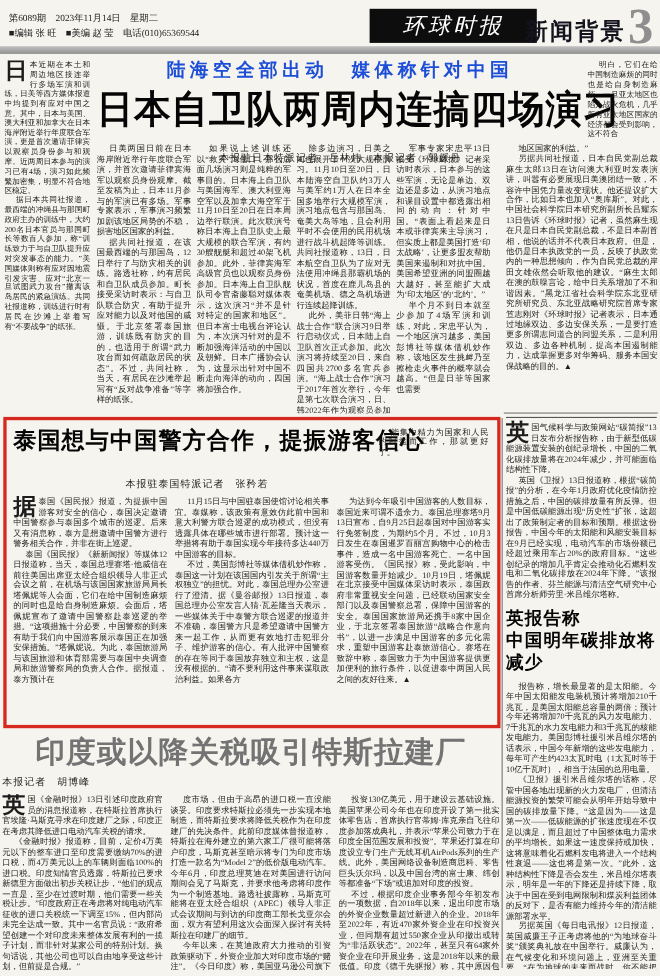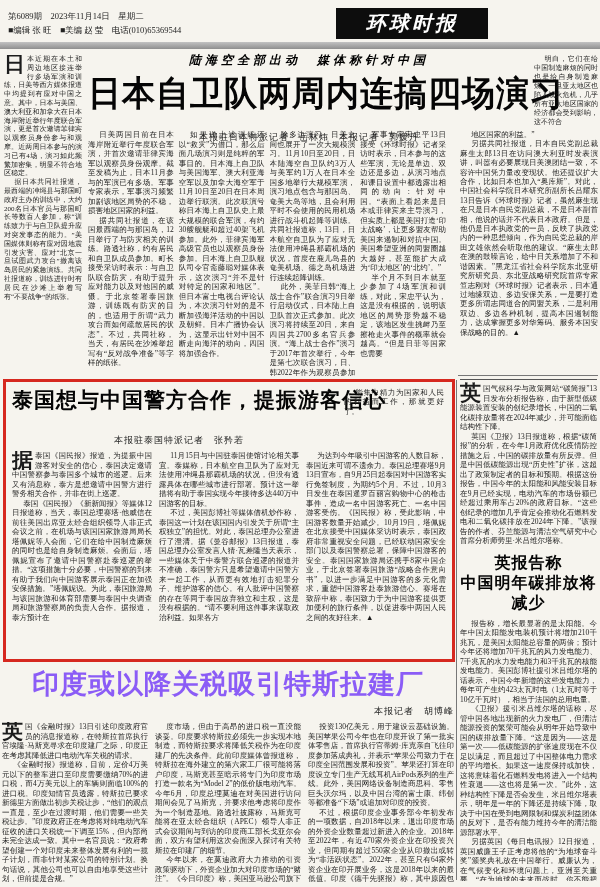--- a/index.html
+++ b/index.html
@@ -9,38 +9,38 @@
     background:#f6f4ee;
     color:#1c1c1c;
     font-family:"Liberation Serif","DejaVu Serif",serif;
     overflow:hidden;
   }
   
   .hdr { position:absolute; top:0; left:0; width:600px; height:48px;border-radius:22px; }
   .hdr-left { position:absolute; left:8px; top:9px; width:300px; font-size:8.5px; line-height:14px; color:#222; }
   .masthead { position:absolute; left:336px; top:8px; width:152px; height:31px; background:#0d0d0d;
               display:flex; align-items:center; justify-content:center; }
-  .masthead span { color:#fff; font-weight:bold; font-style:italic; font-size:20px; letter-spacing:3px; }
+  .masthead span { color:#fff; font-weight:normal; font-style:italic; font-size:20px; letter-spacing:3px; }
   .section { position:absolute; right:6px; top:2px; display:flex; align-items:flex-start; }
   .section .sec-label { font-size:21px; font-weight:bold; color:#14141f; letter-spacing:2px; margin-top:12px; }
   .section .sec-num { font-size:46px; font-weight:bold; color:#8f8f8f; line-height:44px; margin-left:2px; }
   .hdr-bar { position:absolute; top:42px; left:0; width:600px; height:7px;
              background:linear-gradient(#c2c2c2,#8f8f8f); }
   
   .cols p { text-indent:1.5em; text-align:justify; }
   p { margin:0; }
   .small { font-size:7.5px; line-height:9.5px; text-align:justify; }
   .dropcap { float:left; font-size:21px; line-height:19px; font-weight:bold; padding-right:2px; }
   .has-drop p:first-child { text-indent:0; }
   
   .main-art { position:absolute; top:52px; left:2px; width:596px; height:324px; }
   .intro-col { position:absolute; left:2px; top:3px; width:78px; height:318px; overflow:hidden;
                font-size:7px; line-height:8.8px; }
   .head-block { position:absolute; left:86px; top:0; width:442px; text-align:center; }
-  .kicker { font-size:12px; font-weight:bold; letter-spacing:4px; color:#000000;font-style:italic; }
+  .kicker { font-size:17px; font-weight:bold; letter-spacing:4px; color:#1d4ed8; }
   .main-headline { font-size:33px; font-weight:bold; letter-spacing:1px; color:#050505;
                    font-family:"Liberation Sans","DejaVu Sans",sans-serif; margin-top:2px;
                    transform:scaleY(1.05); white-space:nowrap; }
   .main-byline { font-size:9px; margin-top:15px; letter-spacing:1px; }
   .right-top { position:absolute; left:532px; top:3px; width:64px; height:72px; overflow:hidden;
                font-size:7px; line-height:9px; text-align:justify; }
   .main-cols { position:absolute; left:86px; top:78px; width:358px; height:246px;
                display:flex; gap:5px; }
   .main-cols .mcol { width:86px; height:246px; overflow:hidden; }
   .right-col { position:absolute; left:458px; top:78px; width:138px; height:246px; overflow:hidden;
@@ -51,43 +51,47 @@
   .thai-headline { font-size:21px; font-weight:bold; letter-spacing:1px; width:334px; text-align:center;
                    font-family:"Liberation Sans","DejaVu Sans",sans-serif; color:#050505; white-space:nowrap; }
   .thai-byline { width:334px; text-align:center; font-size:9px; margin:20px 0 4px; letter-spacing:1px; }
   .thai-sidebar { position:absolute; right:8px; top:6px; width:100px; height:42px; overflow:hidden;
                   font-size:7.5px; line-height:9.4px; text-align:justify; }
   .thai-cols { display:flex; gap:7px; }
   .thai-cols .tcol { width:142px; height:222px; overflow:hidden; }
   
   .uk { position:absolute; left:460px; top:379px; width:137px; height:502px; overflow:hidden;
         border-top:1px solid #555; padding-top:4px; }
-  .uk-headline { text-align:center; font-weight:bold; font-size:16px; line-height:20px;
+  .uk-headline { font-weight:bold; font-size:16px; line-height:20px;
                  letter-spacing:1px; margin:7px 0 6px; color:#050505; }
   
   .india { position:absolute; left:2px; top:666px; width:452px; height:218px; overflow:hidden; }
   .india-headline { text-align:center; font-size:27px; font-weight:bold; letter-spacing:1px;
-                    font-family:"Liberation Sans","DejaVu Sans",sans-serif; color:#8b5cf6; white-space:nowrap; }
-  .india-byline { text-align:right; font-size:9px; margin:3px 0 4px; letter-spacing:1px; }
+                    font-family:"Liberation Sans","DejaVu Sans",sans-serif; color:#737373; white-space:nowrap; }
+  .india-byline { text-align:left; font-size:9px; margin:3px 0 4px; letter-spacing:1px; }
   .india-cols { display:flex; gap:7px; }
   .india-cols .icol { width:146px; height:168px; overflow:hidden; }
   
   .vrule { position:absolute; left:456px; top:380px; width:1px; height:500px; background:#777; }
   .hrule-top { position:absolute; left:458px; top:375px; width:140px; height:1px; background:#777; }
 </style>
 </head>
 <body>
 
 <div class="hdr">
   <div class="hdr-left">
     <div>第6089期　2023年11月14日　星期二</div>
     <div>■编辑 张 旺　■美编 赵 莹　电话(010)65369544</div>
   </div>
   <div class="masthead">
     <span>环球时报</span>
+  </div>
+  <div class="section">
+    <span class="sec-label">新闻背景</span>
+    <span class="sec-num">3</span>
   </div>
   <div class="hdr-bar"></div>
 </div>
 
 <div class="main-art">
   <div class="intro-col cols has-drop small">
     <span class="dropcap">日</span><span><p>本近期在本土和周边地区接连举行多场军演和训练，日美等西方媒体报道中均提到有应对中国之意。其中，日本与美国、澳大利亚和加拿大在日本海岸附近举行年度联合军演，更是首次邀请菲律宾以观察员身份参与和观摩。近两周日本参与的演习已有4场，演习如此频繁加密集，明显不符合地区稳定。</p><p>据日本共同社报道，最西端的冲绳县与那国町政府主办的训练中，大约200名日本官员与那国町长等数百人参加，称“训练致力于与自卫队提升应对突发事态的能力。”美国媒体则称有应对因地震引发灾害、应对“北京一旦试图武力攻台”撤离该岛居民的紧急演练。共同社报道称，训练进行时有居民在沙滩上举着写有“不要战争”的纸张。</p></span>
   </div>
   <div class="head-block">
     <div class="kicker">陆海空全部出动　媒体称针对中国</div>
@@ -104,21 +108,21 @@
       </div>
     <div class="mcol cols small">
         <p>如果说上述训练还以“救灾”为借口，那么后面几场演习则是纯粹的军事目的。日本海上自卫队与美国海军、澳大利亚海空军以及加拿大海空军于11月10日至20日在日本周边举行联演。此次联演号称日本海上自卫队史上最大规模的联合军演，有约30艘舰艇和超过40架飞机参加。此外，菲律宾海军高级官员也以观察员身份参加。日本海上自卫队舰队司令官斋藤聪对媒体表示，这次演习“并不是针对特定的国家和地区”。但日本富士电视台评论认为，本次演习针对的是不断加强海洋活动的中国以及朝鲜。日本广播协会认为，这显示出针对中国不断走向海洋的动向，四国将加强合作。</p>
       </div>
     <div class="mcol cols small">
         <p>除多边演习，日美之间也展开了一次大规模演习。11月10日至20日，日本陆海空自卫队约3万人与美军约1万人在日本全国多地举行大规模军演，演习地点包含与那国岛、奄美大岛等地，且会利用平时不会使用的民用机场进行战斗机起降等训练。共同社报道称，13日，日本航空自卫队为了应对无法使用冲绳县那霸机场的状况，首度在鹿儿岛县的奄美机场、德之岛机场进行连续起降训练。</p>
         <p>此外，美菲日韩“海上战士合作”联合演习9日举行启动仪式，日本陆上自卫队首次正式参加。此次演习将持续至20日，来自四国共2700多名官兵参演。“海上战士合作”演习于2017年首次举行，今年是第七次联合演习，日、韩2022年作为观察员参加了演习。</p>
       </div>
     <div class="mcol cols small">
         <p>军事专家宋忠平13日接受《环球时报》记者采访时表示，日本参与的这些军演，无论是单边、双边还是多边，从演习地点和课目设置中都透露出相同的动向：针对中国。“表面上看起来是日本或菲律宾来主导演习，但实质上都是美国打造‘印太战略’，让更多盟友帮助美国来遏制和对抗中国。美国希望亚洲的同盟圈越大越好，甚至能扩大成为‘印太地区’的‘北约’。”</p>
-        <p>半个月不到日本就至少参加了4场军演和训练，对此，宋忠平认为，这是没有根据的，说明该地区的局势形势越不稳定，该地区发生挑衅乃至擦枪走火事件的概率就会越高。“但是日菲等国家也需要</p>
+        <p>半个月不到日本就至少参加了4场军演和训练，对此，宋忠平认为，一个地区演习越多，美国彭博社等媒体借机炒作称，该地区发生挑衅乃至擦枪走火事件的概率就会越高。“但是日菲等国家也需要</p>
       </div>
   </div>
   <div class="right-col cols">
       <p>地区国家的利益。”</p>
       <p>另据共同社报道，日本自民党副总裁麻生太郎13日在访问澳大利亚时发表演讲，叫嚣有必要展现日美澳团结一致，不容许中国凭力量改变现状。他还提议扩大合作，比如日本也加入“奥库斯”。对此，中国社会科学院日本研究所副所长吕耀东13日告诉《环球时报》记者，虽然麻生现在只是日本自民党副总裁，不是日本副首相，他说的话并不代表日本政府。但是，他仍是日本执政党的一员，反映了执政党内的一种思想倾向，作为自民党总裁的岸田文雄依然会听取他的建议。“麻生太郎在澳的鼓噪言论，给中日关系增加了不和谐因素。”黑龙江省社会科学院东北亚研究所研究员、东北亚战略研究院首席专家笪志刚对《环球时报》记者表示，日本通过地缘双边、多边安保关系，一是要打造更多所谓志同道合的同盟关系，二是利用双边、多边各种机制，提高本国遏制能力，达成掌握更多对华筹码、服务本国安保战略的目的。▲</p>
     </div>
 </div>
 
 <div class="hrule-top"></div>
 <div class="vrule"></div>
@@ -127,21 +131,21 @@
   <div class="thai-sidebar cols">
       <p>能集中精力为国家和人民的利益而工作，那就更好了。”</p>
     </div>
   <div class="thai-headline">泰国想与中国警方合作，提振游客信心</div>
   <div class="thai-byline">本报驻泰国特派记者　张矜若</div>
   <div class="thai-cols">
     <div class="tcol cols has-drop small">
       <span class="dropcap">据</span><span><p>泰国《国民报》报道，为提振中国游客对安全的信心，泰国决定邀请中国警察参与泰国多个城市的巡逻。后来又有消息称，泰方是想邀请中国警方进行警务相关合作，并非在街上巡逻。</p><p>泰国《国民报》《新新闻报》等媒体12日报道称，当天，泰国总理赛塔·他威信在前往美国出席亚太经合组织领导人非正式会议之前，在机场与该国国家旅游局局长塔佩妮等人会面，它们在给中国制造麻烦的同时也是给自身制造麻烦。会面后，塔佩妮宣布了邀请中国警察赴泰巡逻的举措。“这项措施十分必要，中国警察的到来有助于我们向中国游客展示泰国正在加强安保措施。”塔佩妮说。为此，泰国旅游局与该国旅游和体育部需要与泰国中央调查局和旅游警察局的负责人合作。据报道，泰方预计在</p></span>
     </div>
     <div class="tcol cols small">
-        <p>11月15日与中国驻泰国使馆讨论相关事宜。泰媒称，日本航空自卫队为了应对无法使用冲绳县那霸机场的状况，但没有透露具体在哪些城市进行部署。预计这一举措将有助于泰国实现今年接待多达440万中国游客的目标。</p>
+        <p>11月15日与中国驻泰国使馆讨论相关事宜。泰媒称，该政策有意效仿此前中国和意大利警方联合巡逻的成功模式，但没有透露具体在哪些城市进行部署。预计这一举措将有助于泰国实现今年接待多达440万中国游客的目标。</p>
         <p>不过，美国彭博社等媒体借机炒作称，泰国这一计划在该国国内引发关于所谓“主权独立”的担忧。对此，泰国总理办公室进行了澄清。据《曼谷邮报》13日报道，泰国总理办公室发言人猜·瓦差隆当天表示，一些媒体关于中泰警方联合巡逻的报道并不准确，泰国警方只是希望邀请中国警方来一起工作，从而更有效地打击犯罪分子、维护游客的信心。有人批评中国警察的存在等同于泰国放弃独立和主权，这是没有根据的。“请不要利用这件事来谋取政治利益。如果各方</p>
       </div>
     <div class="tcol cols small">
         <p>为达到今年吸引中国游客的人数目标，泰国近来可谓不遗余力。泰国总理赛塔9月13日宣布，自9月25日起泰国对中国游客实行免签制度，为期约5个月。不过，10月3日发生在泰国暹罗百丽宫购物中心的枪击事件，造成一名中国游客死亡、一名中国游客受伤。《国民报》称，受此影响，中国游客数量开始减少。10月19日，塔佩妮在北京接受中国媒体采访时表示，泰国政府非常重视安全问题，已经联动国家安全部门以及泰国警察总署，保障中国游客的安全。泰国国家旅游局还携手8家中国企业，于北京签署泰国旅游“战略合作意向书”，以进一步满足中国游客的多元化需求，重塑中国游客赴泰旅游信心。赛塔在致辞中称，泰国致力于为中国游客提供更加便利的旅行条件，以促进泰中两国人民之间的友好往来。▲</p>
       </div>
   </div>
 </div>
 
 <div class="uk">
   <div class="cols has-drop small">

